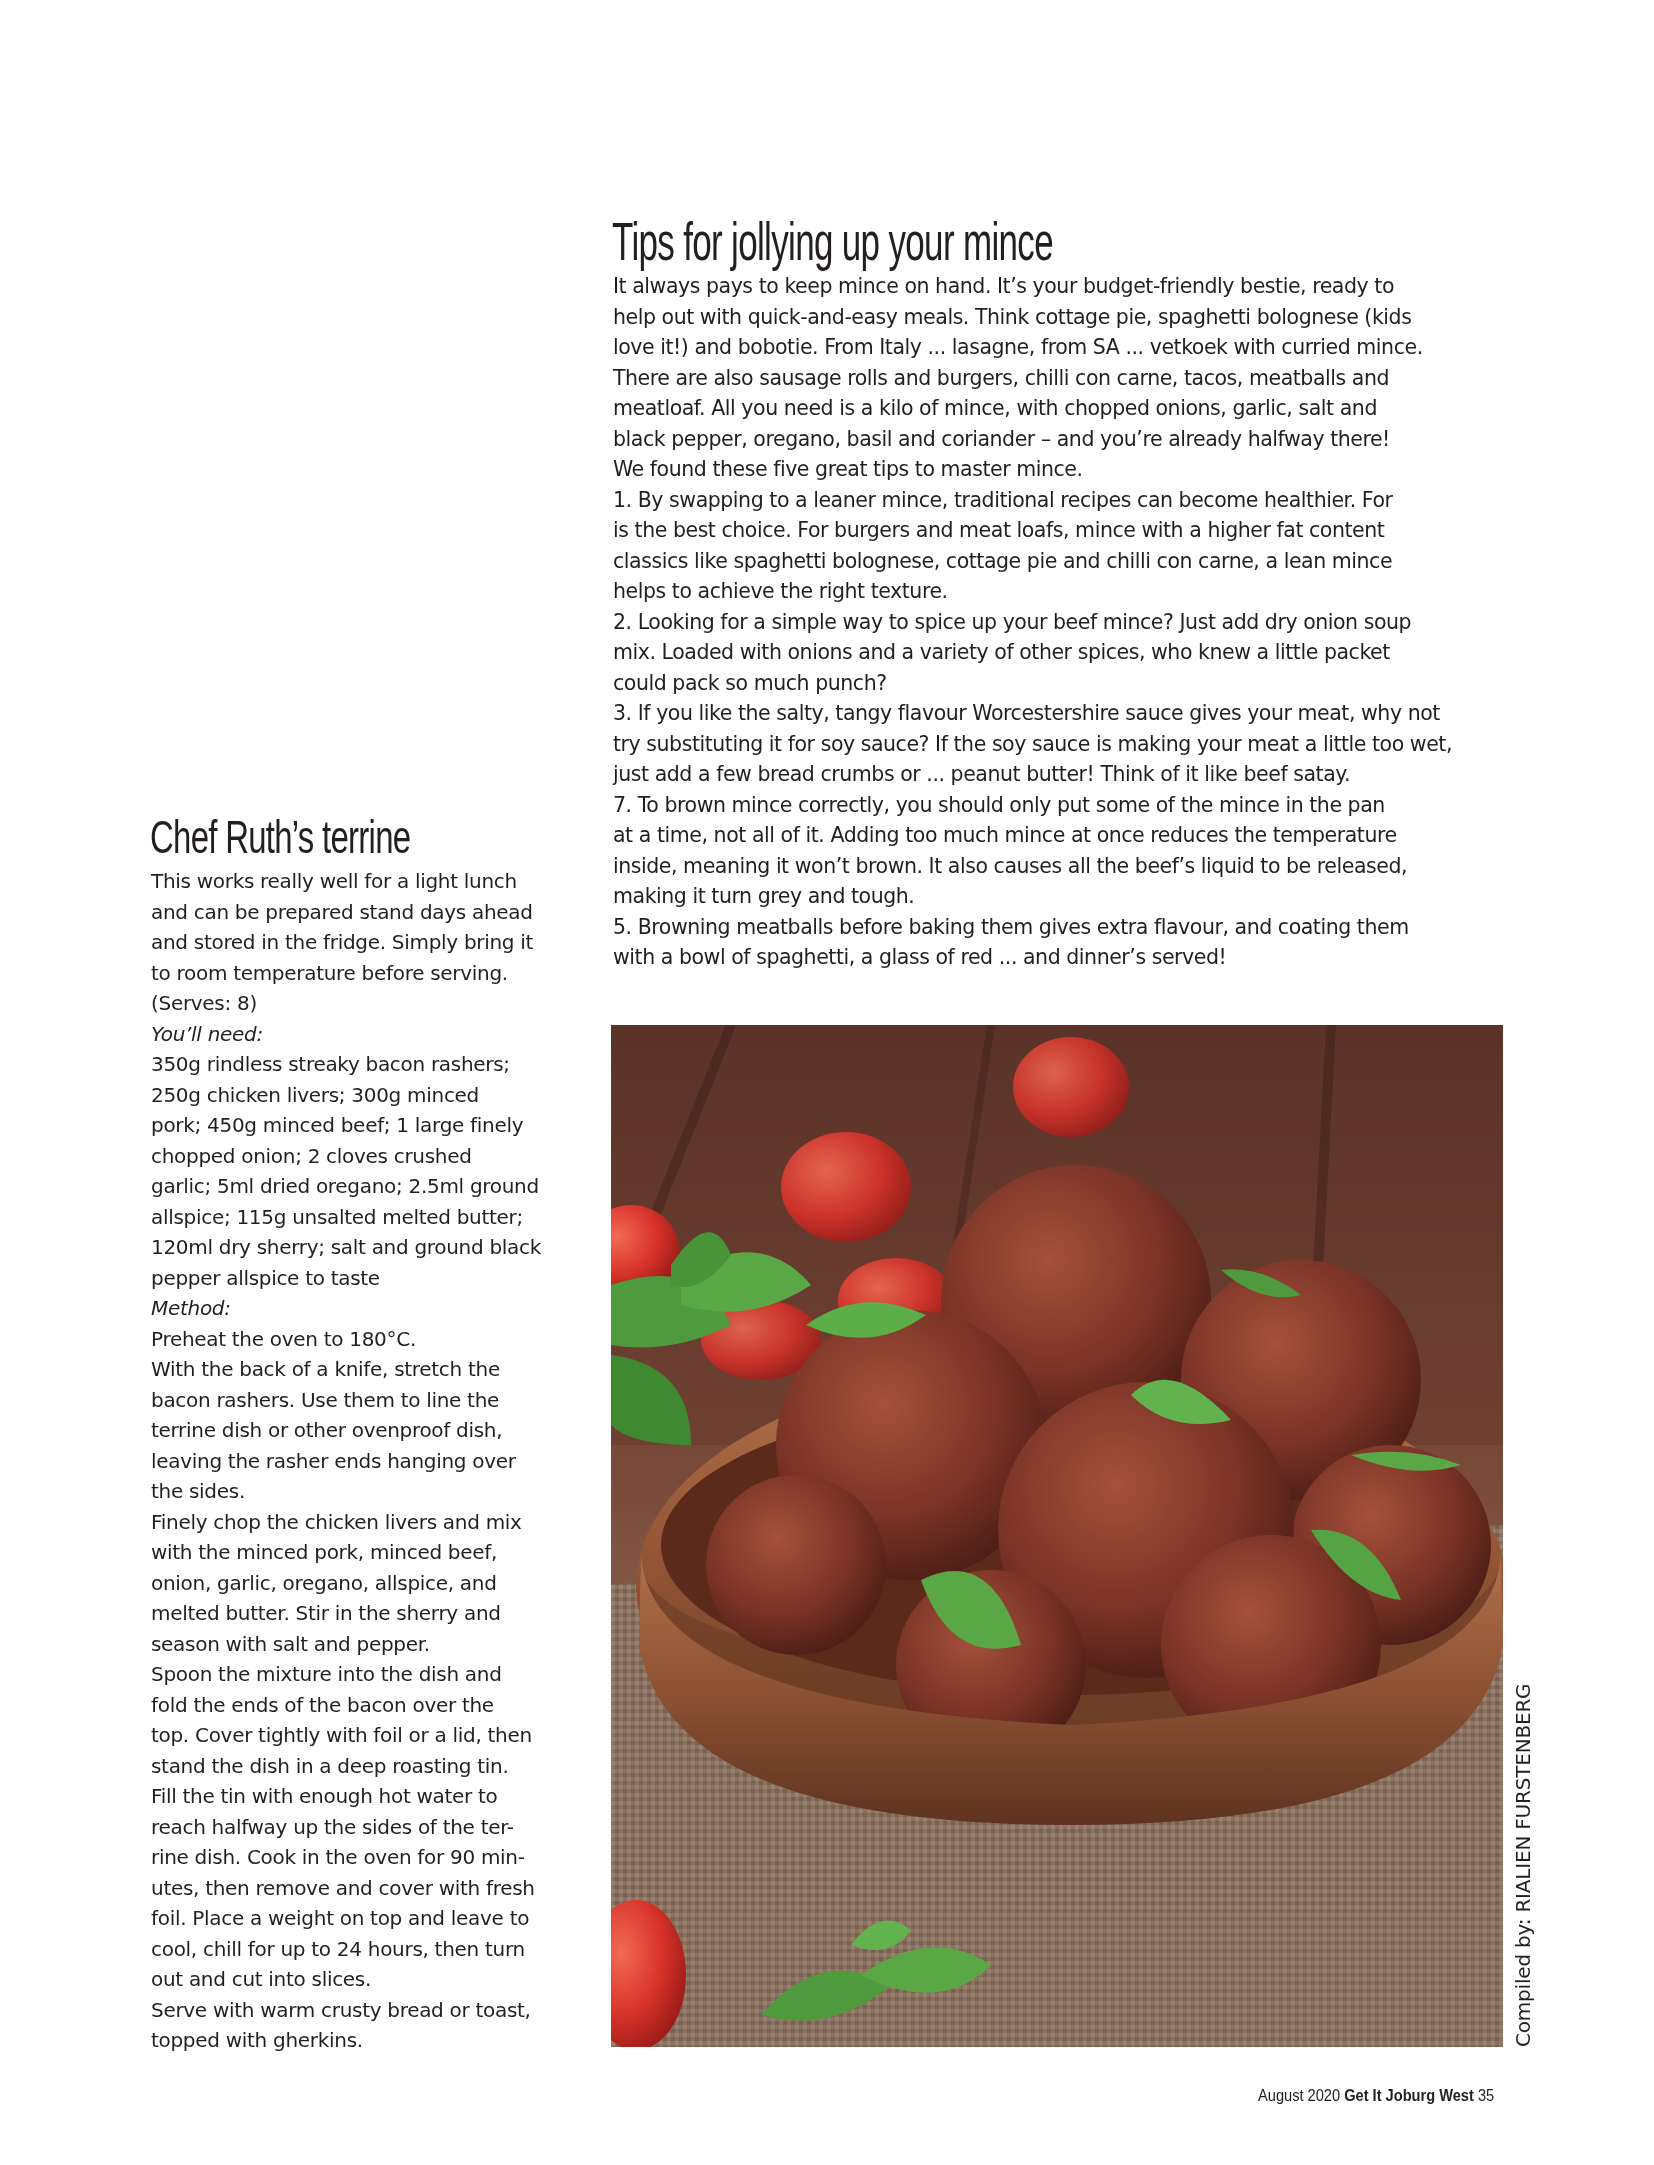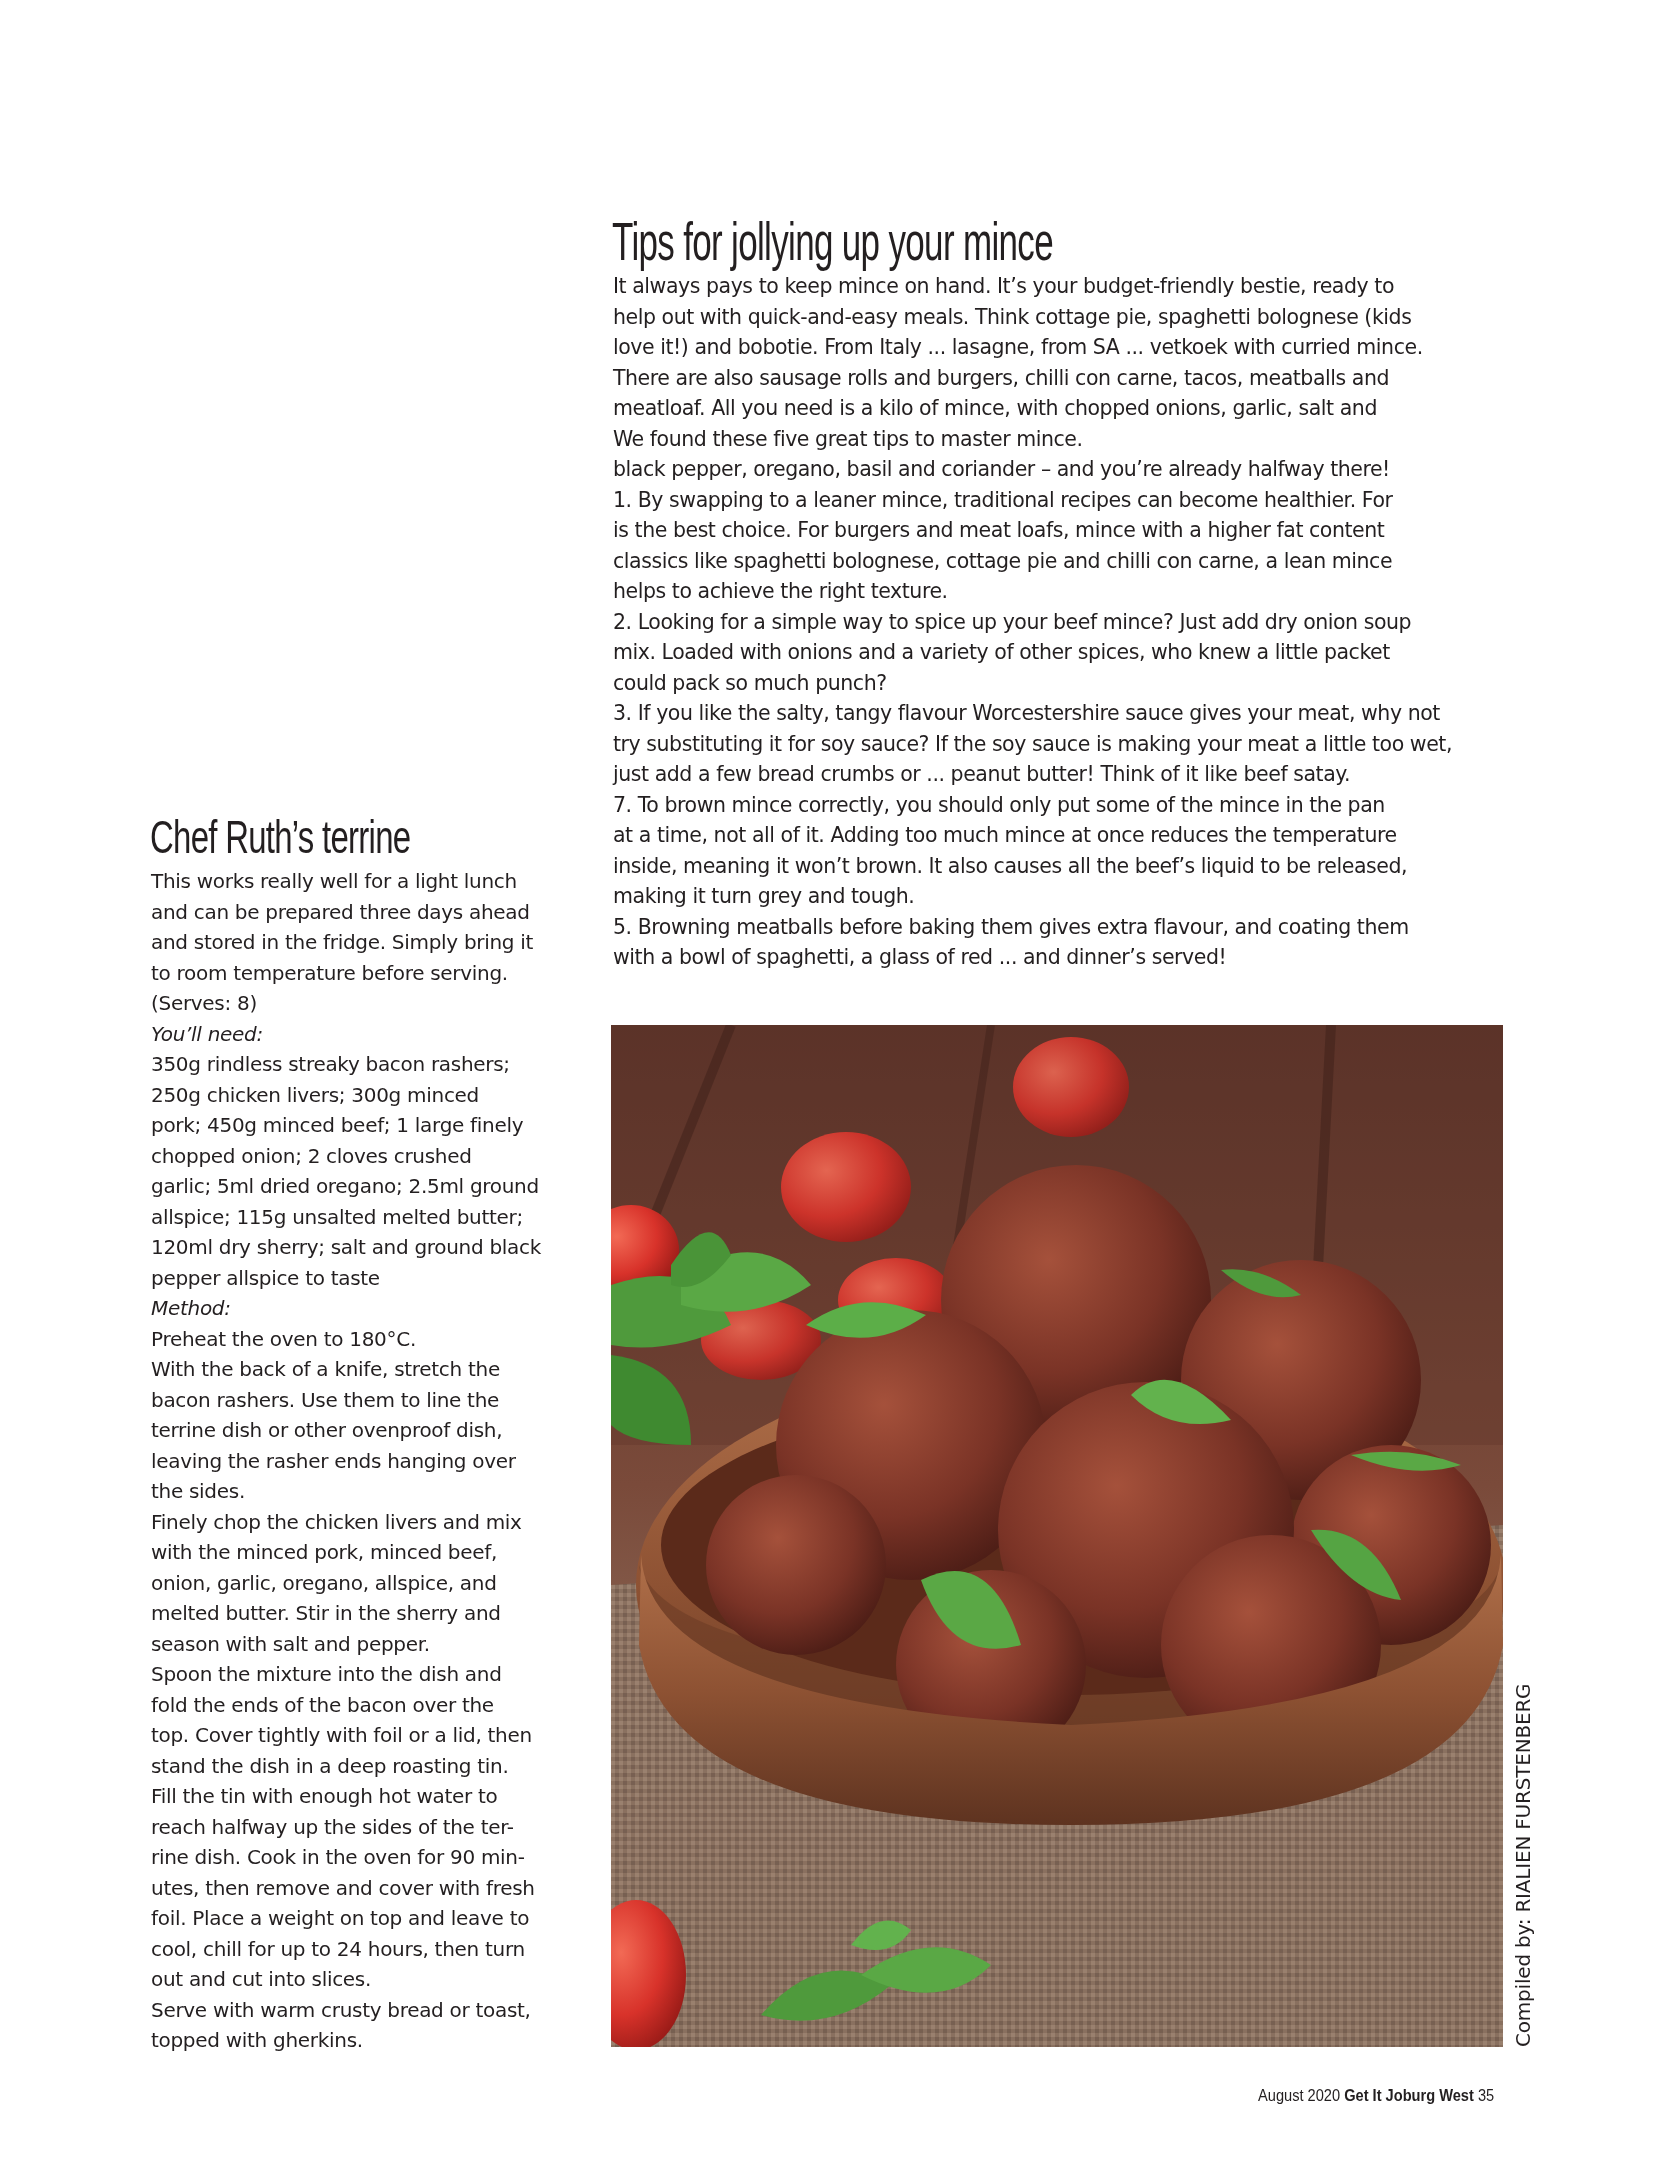--- a/index.html
+++ b/index.html
@@ -26,22 +26,22 @@
 <body>
 
 <div class="col">
   <div class="title" style="left:612px; top:214px; font-size:53px; line-height:56px; transform: scaleX(0.66); letter-spacing:-1px;">Tips for jollying up your mince</div>
   <div class="lines" style="left:613px; top:271px; width:900px;">
     <span class="line">It always pays to keep mince on hand. It’s your budget-friendly bestie, ready to</span>
     <span class="line">help out with quick-and-easy meals. Think cottage pie, spaghetti bolognese (kids</span>
     <span class="line">love it!) and bobotie. From Italy ... lasagne, from SA ... vetkoek with curried mince.</span>
     <span class="line">There are also sausage rolls and burgers, chilli con carne, tacos, meatballs and</span>
     <span class="line">meatloaf. All you need is a kilo of mince, with chopped onions, garlic, salt and</span>
+    <span class="line">black pepper, oregano, basil and coriander – and you’re already halfway there!</span>
     <span class="line">We found these five great tips to master mince.</span>
-    <span class="line">black pepper, oregano, basil and coriander – and you’re already halfway there!</span>
     <span class="line">1. By swapping to a leaner mince, traditional recipes can become healthier. For</span>
     <span class="line">is the best choice. For burgers and meat loafs, mince with a higher fat content</span>
     <span class="line">classics like spaghetti bolognese, cottage pie and chilli con carne, a lean mince</span>
     <span class="line">helps to achieve the right texture.</span>
     <span class="line">2. Looking for a simple way to spice up your beef mince? Just add dry onion soup</span>
     <span class="line">mix. Loaded with onions and a variety of other spices, who knew a little packet</span>
     <span class="line">could pack so much punch?</span>
     <span class="line">3. If you like the salty, tangy flavour Worcestershire sauce gives your meat, why not</span>
     <span class="line">try substituting it for soy sauce? If the soy sauce is making your meat a little too wet,</span>
     <span class="line">just add a few bread crumbs or ... peanut butter! Think of it like beef satay.</span>
@@ -51,21 +51,21 @@
     <span class="line">making it turn grey and tough.</span>
     <span class="line">5. Browning meatballs before baking them gives extra flavour, and coating them</span>
     <span class="line">with a bowl of spaghetti, a glass of red ... and dinner’s served!</span>
   </div>
 </div>
 
 <div class="col left">
   <div class="title" style="left:150px; top:812px; font-size:47px; line-height:50px; transform: scaleX(0.7); letter-spacing:-1px;">Chef Ruth’s terrine</div>
   <div class="lines" style="left:151px; top:866px; width:450px;">
     <span class="line">This works really well for a light lunch</span>
-    <span class="line">and can be prepared three days ahead</span>
+    <span class="line">and can be prepared stand days ahead</span>
     <span class="line">and stored in the fridge. Simply bring it</span>
     <span class="line">to room temperature before serving.</span>
     <span class="line">(Serves: 8)</span>
     <span class="line it">You’ll need:</span>
     <span class="line">350g rindless streaky bacon rashers;</span>
     <span class="line">250g chicken livers; 300g minced</span>
     <span class="line">pork; 450g minced beef; 1 large finely</span>
     <span class="line">chopped onion; 2 cloves crushed</span>
     <span class="line">garlic; 5ml dried oregano; 2.5ml ground</span>
     <span class="line">allspice; 115g unsalted melted butter;</span>

